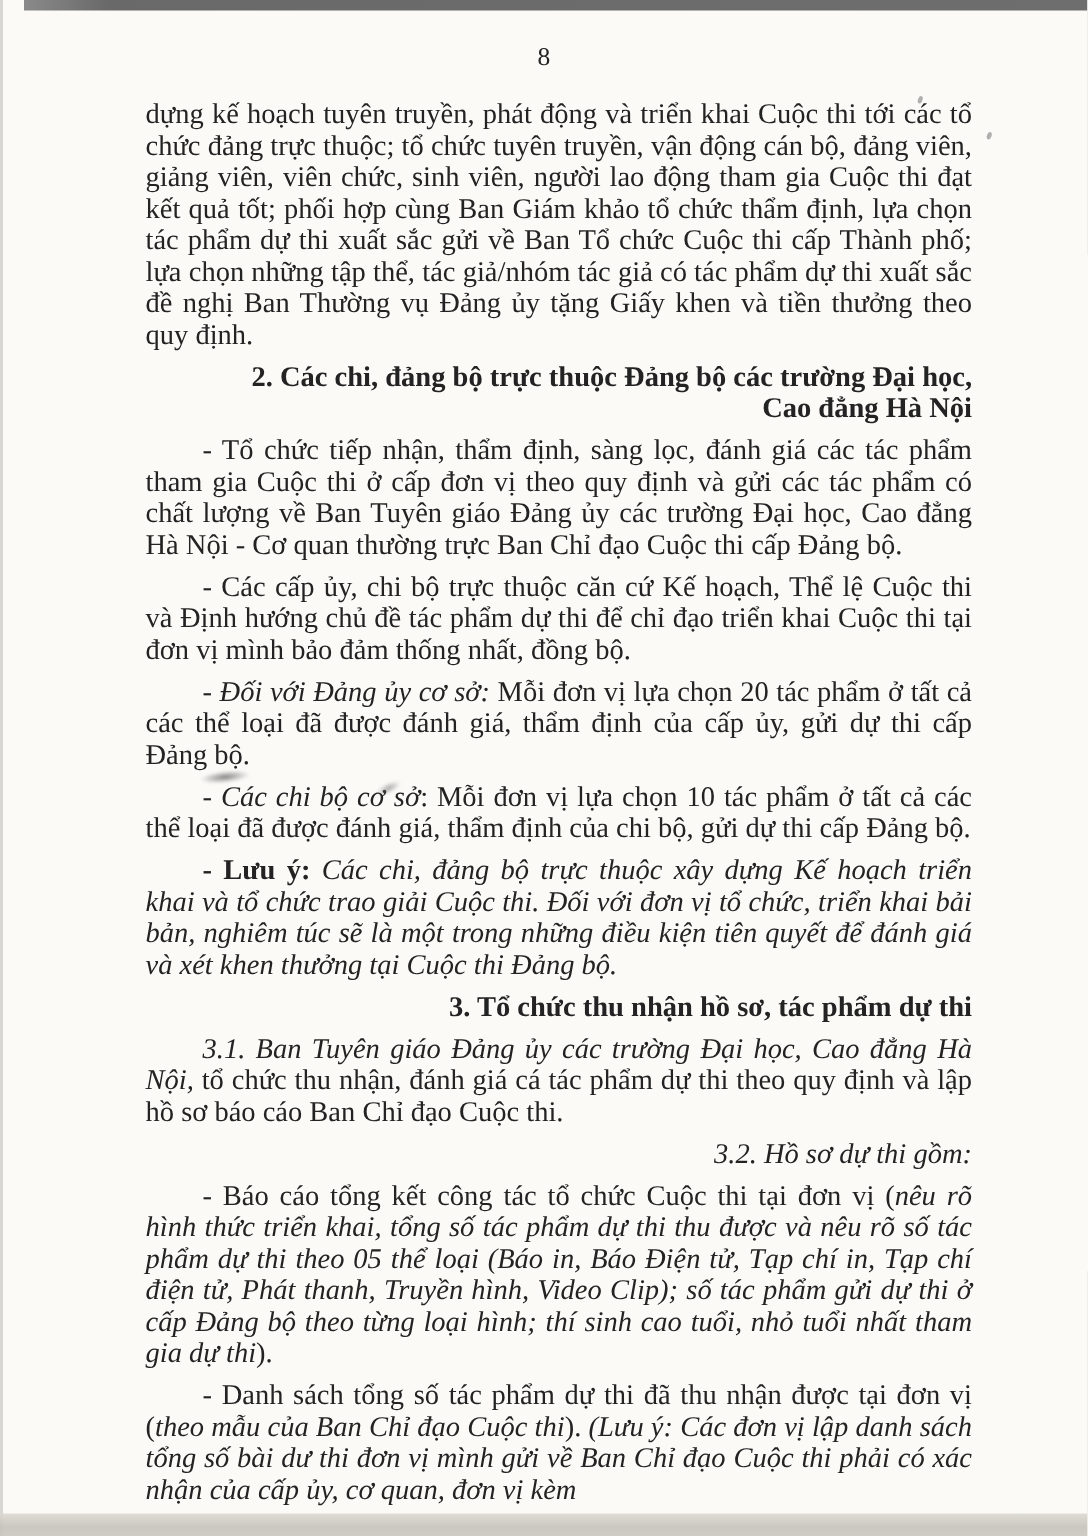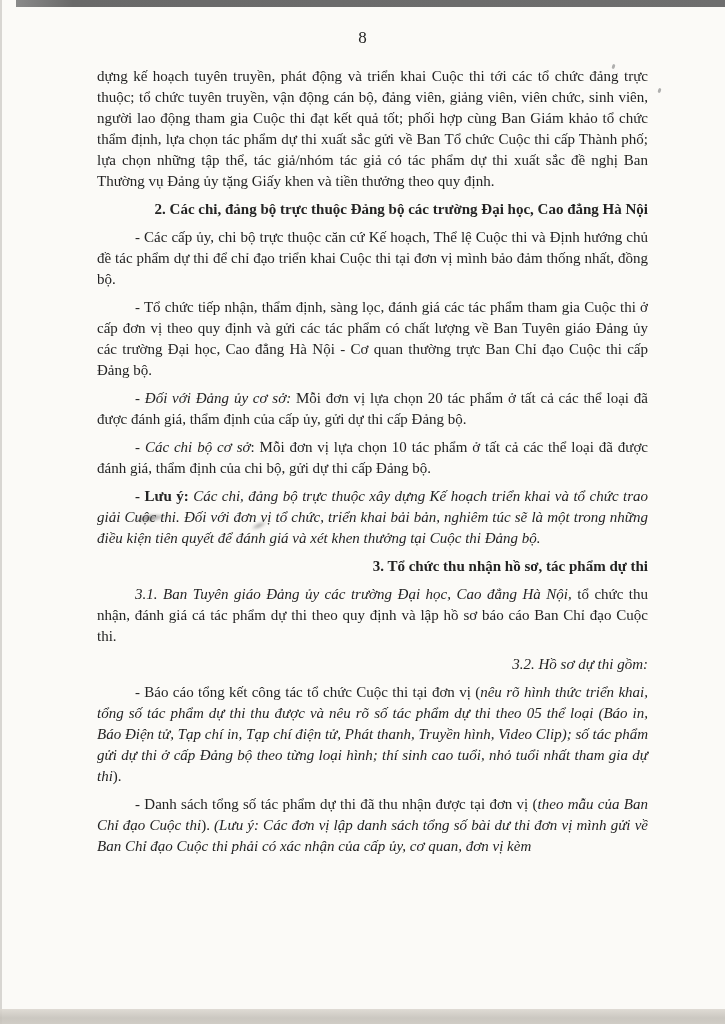--- a/index.html
+++ b/index.html
@@ -63,21 +63,21 @@
   }
   
   .page-number {
     padding-top: 28px;
     text-align: center;
     font-size: 17px;
     line-height: 20px;
   }
   .content {
     padding: 11px 77px 0 97px;
-    font-size: 15px;
+    font-size: 19px;
     line-height: 21px;
     text-align: justify;
   }
   .para {
     margin: 0;
     padding-top: 7px;
     text-indent: 38px;
   }
   .para.no-indent { text-indent: 0; }
   .para.heading { font-weight: bold; text-align: right; }
@@ -91,22 +91,22 @@
 
 <div class="page">
   <div class="scan-top-band"></div>
   <div class="scan-left-edge"></div>
 
   <div class="page-number">8</div>
 
   <div class="content" id="document-body">
       <p class="para body no-indent"><span class="run-n">dựng kế hoạch tuyên truyền, phát động và triển khai Cuộc thi tới các tổ chức đảng trực thuộc; tổ chức tuyên truyền, vận động cán bộ, đảng viên, giảng viên, viên chức, sinh viên, người lao động tham gia Cuộc thi đạt kết quả tốt; phối hợp cùng Ban Giám khảo tổ chức thẩm định, lựa chọn tác phẩm dự thi xuất sắc gửi về Ban Tổ chức Cuộc thi cấp Thành phố; lựa chọn những tập thể, tác giả/nhóm tác giả có tác phẩm dự thi xuất sắc đề nghị Ban Thường vụ Đảng ủy tặng Giấy khen và tiền thưởng theo quy định.</span></p>
       <p class="para heading"><span class="run-b">2. Các chi, đảng bộ trực thuộc Đảng bộ các trường Đại học, Cao đẳng Hà Nội</span></p>
+      <p class="para body"><span class="run-n">- Tổ chức tiếp nhận, thẩm định, sàng lọc, đánh giá các tác phẩm tham gia Cuộc thi ở cấp đơn vị theo quy định và gửi các tác phẩm có chất lượng về Ban Tuyên giáo Đảng ủy các trường Đại học, Cao đẳng Hà Nội - Cơ quan thường trực Ban Chỉ đạo Cuộc thi cấp Đảng bộ.</span></p>
       <p class="para body"><span class="run-n">- Các cấp ủy, chi bộ trực thuộc căn cứ Kế hoạch, Thể lệ Cuộc thi và Định hướng chủ đề tác phẩm dự thi để chỉ đạo triển khai Cuộc thi tại đơn vị mình bảo đảm thống nhất, đồng bộ.</span></p>
-      <p class="para body"><span class="run-n">- Tổ chức tiếp nhận, thẩm định, sàng lọc, đánh giá các tác phẩm tham gia Cuộc thi ở cấp đơn vị theo quy định và gửi các tác phẩm có chất lượng về Ban Tuyên giáo Đảng ủy các trường Đại học, Cao đẳng Hà Nội - Cơ quan thường trực Ban Chỉ đạo Cuộc thi cấp Đảng bộ.</span></p>
       <p class="para body"><span class="run-bi">- Đối với Đảng ủy cơ sở:</span><span class="run-n"> Mỗi đơn vị lựa chọn 20 tác phẩm ở tất cả các thể loại đã được đánh giá, thẩm định của cấp ủy, gửi dự thi cấp Đảng bộ.</span></p>
       <p class="para body"><span class="run-bi">- Các chi bộ cơ sở</span><span class="run-n">: Mỗi đơn vị lựa chọn 10 tác phẩm ở tất cả các thể loại đã được đánh giá, thẩm định của chi bộ, gửi dự thi cấp Đảng bộ.</span></p>
       <p class="para body"><span class="run-b">- Lưu ý:</span><span class="run-i"> Các chi, đảng bộ trực thuộc xây dựng Kế hoạch triển khai và tổ chức trao giải Cuộc thi. Đối với đơn vị tổ chức, triển khai bải bản, nghiêm túc sẽ là một trong những điều kiện tiên quyết để đánh giá và xét khen thưởng tại Cuộc thi Đảng bộ.</span></p>
       <p class="para heading"><span class="run-b">3. Tổ chức thu nhận hồ sơ, tác phẩm dự thi</span></p>
       <p class="para body"><span class="run-bi">3.1. Ban Tuyên giáo Đảng ủy các trường Đại học, Cao đẳng Hà Nội,</span><span class="run-n"> tổ chức thu nhận, đánh giá cá tác phẩm dự thi theo quy định và lập hồ sơ báo cáo Ban Chỉ đạo Cuộc thi.</span></p>
       <p class="para heading"><span class="run-bi">3.2. Hồ sơ dự thi gồm:</span></p>
       <p class="para body"><span class="run-n">- Báo cáo tổng kết công tác tổ chức Cuộc thi tại đơn vị (</span><span class="run-i">nêu rõ hình thức triển khai, tổng số tác phẩm dự thi thu được và nêu rõ số tác phẩm dự thi theo 05 thể loại (Báo in, Báo Điện tử, Tạp chí in, Tạp chí điện tử, Phát thanh, Truyền hình, Video Clip); số tác phẩm gửi dự thi ở cấp Đảng bộ theo từng loại hình; thí sinh cao tuổi, nhỏ tuổi nhất tham gia dự thi</span><span class="run-n">).</span></p>
       <p class="para body"><span class="run-n">- Danh sách tổng số tác phẩm dự thi đã thu nhận được tại đơn vị (</span><span class="run-i">theo mẫu của Ban Chỉ đạo Cuộc thi</span><span class="run-n">). </span><span class="run-bi">(Lưu ý:</span><span class="run-i"> Các đơn vị lập danh sách tổng số bài dư thi đơn vị mình gửi về Ban Chỉ đạo Cuộc thi phải có xác nhận của cấp ủy, cơ quan, đơn vị kèm</span></p>
     </div>
 

